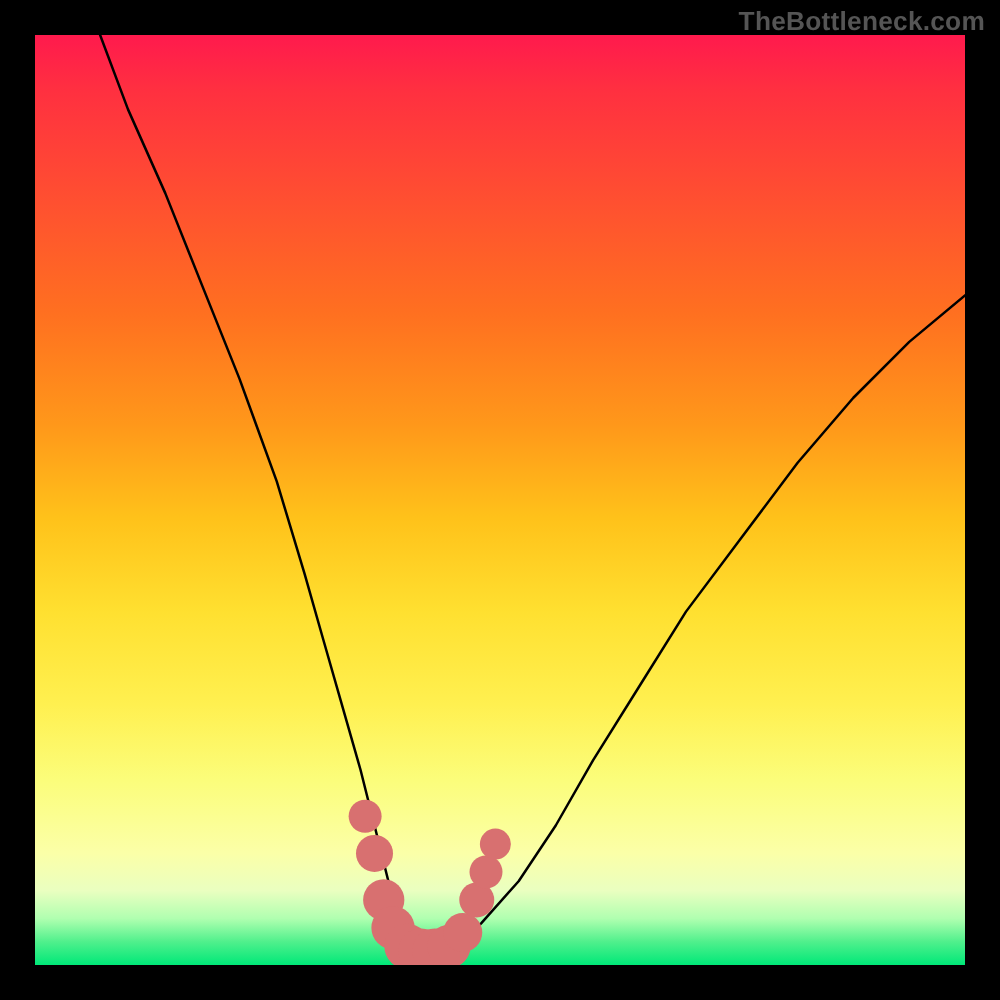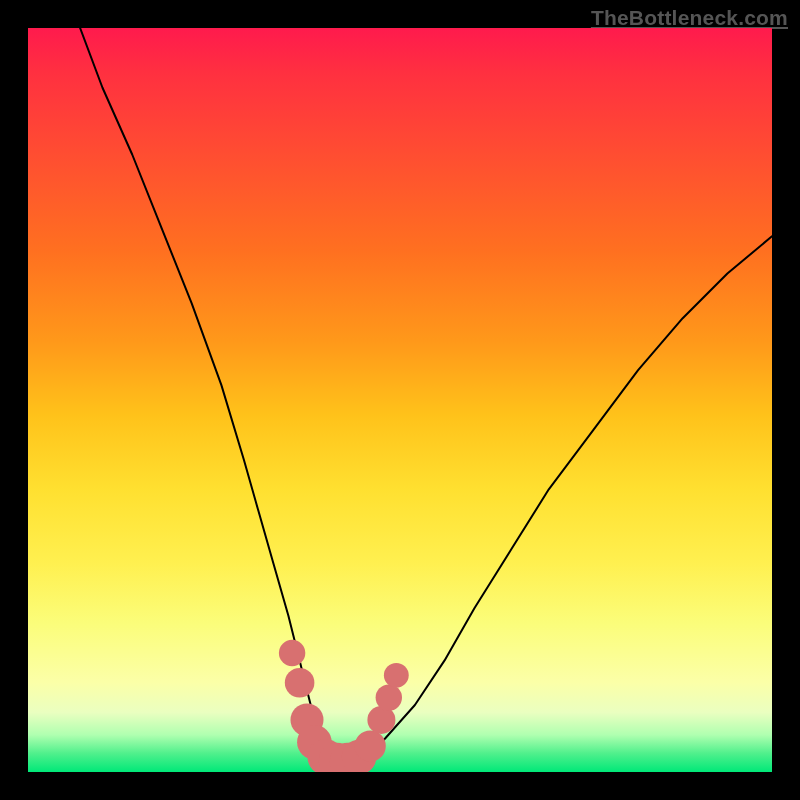--- a/index.html
+++ b/index.html
@@ -12,21 +12,20 @@
   }
   .watermark {
     position: absolute;
     top: 6px;
     right: 12px;
     font-family: Arial, Helvetica, sans-serif;
     font-size: 21px;
     font-weight: 600;
     color: #555;
     letter-spacing: 0.2px;
-    text-decoration: underline;
   }
   .plot {
     position: absolute;
     left: 28px;
     top: 28px;
     width: 744px;
     height: 744px;
     background: linear-gradient(to bottom,
       #ff1a4d 0%,
       #ff3040 6%,

